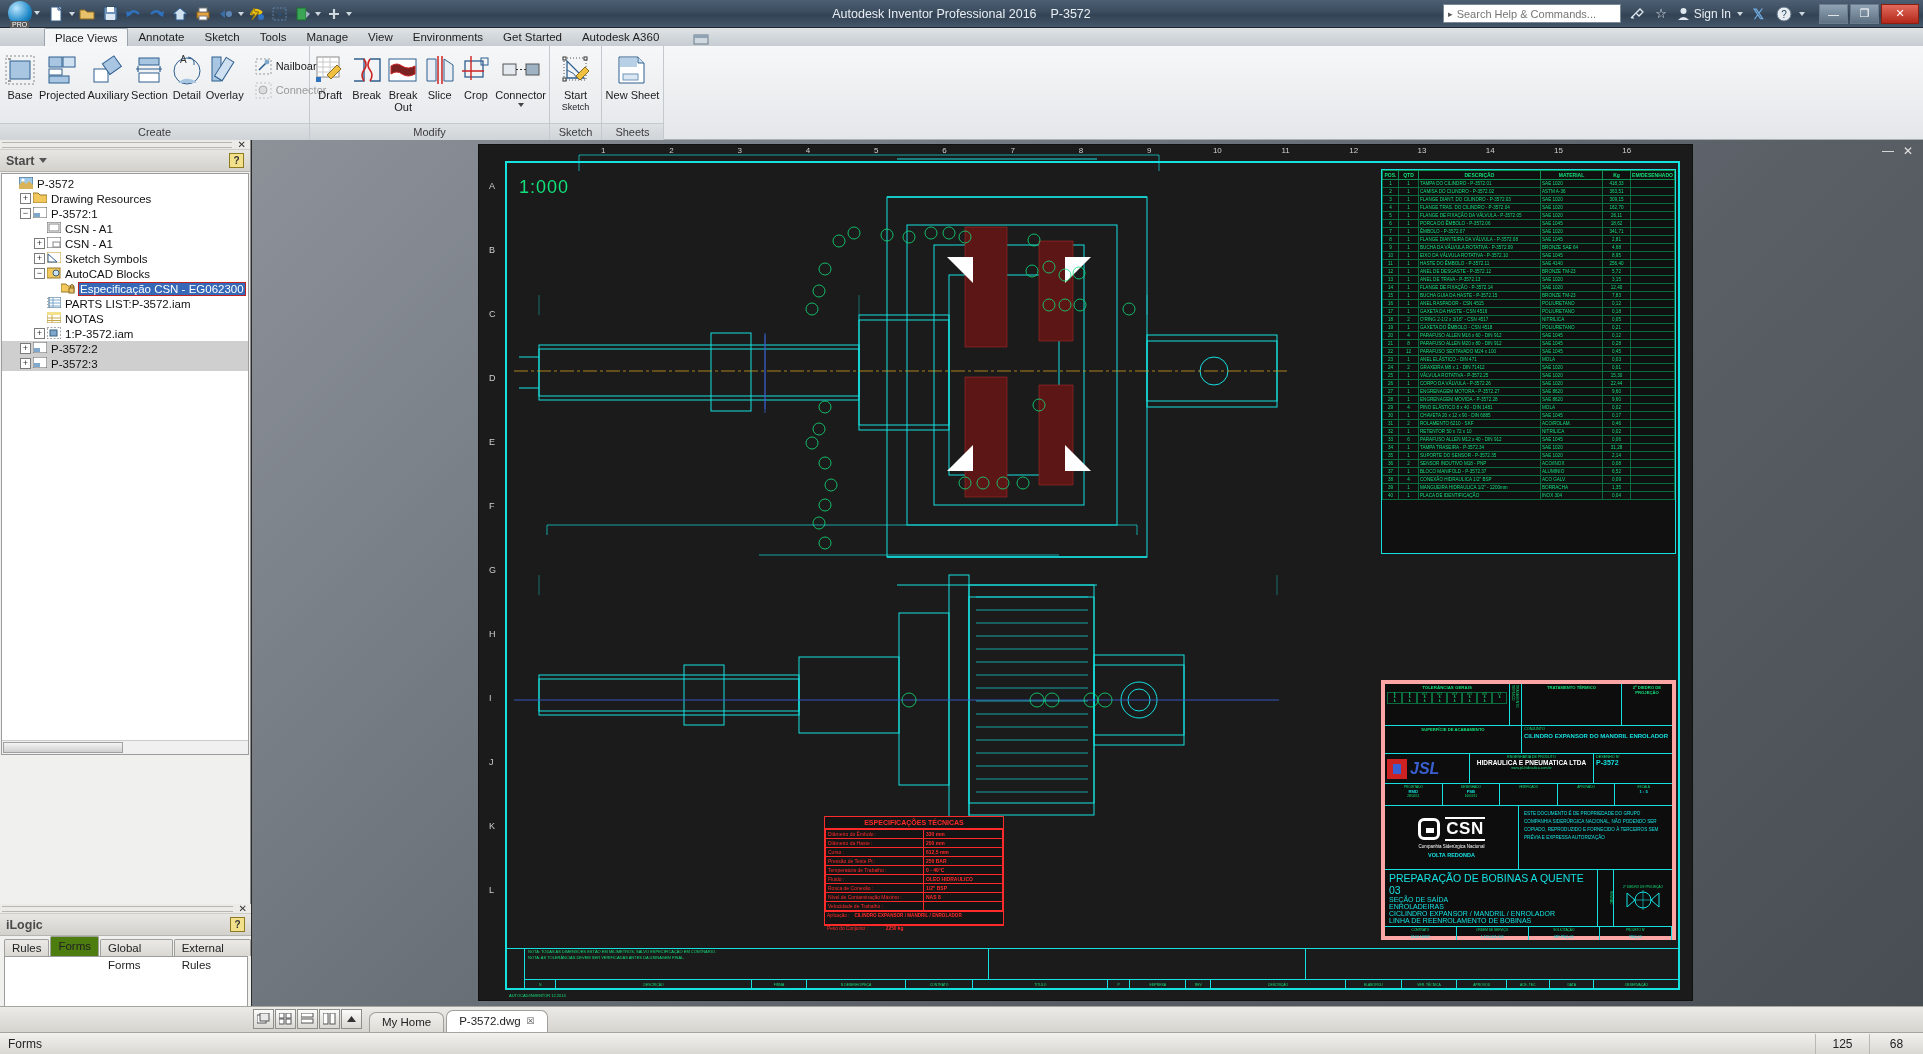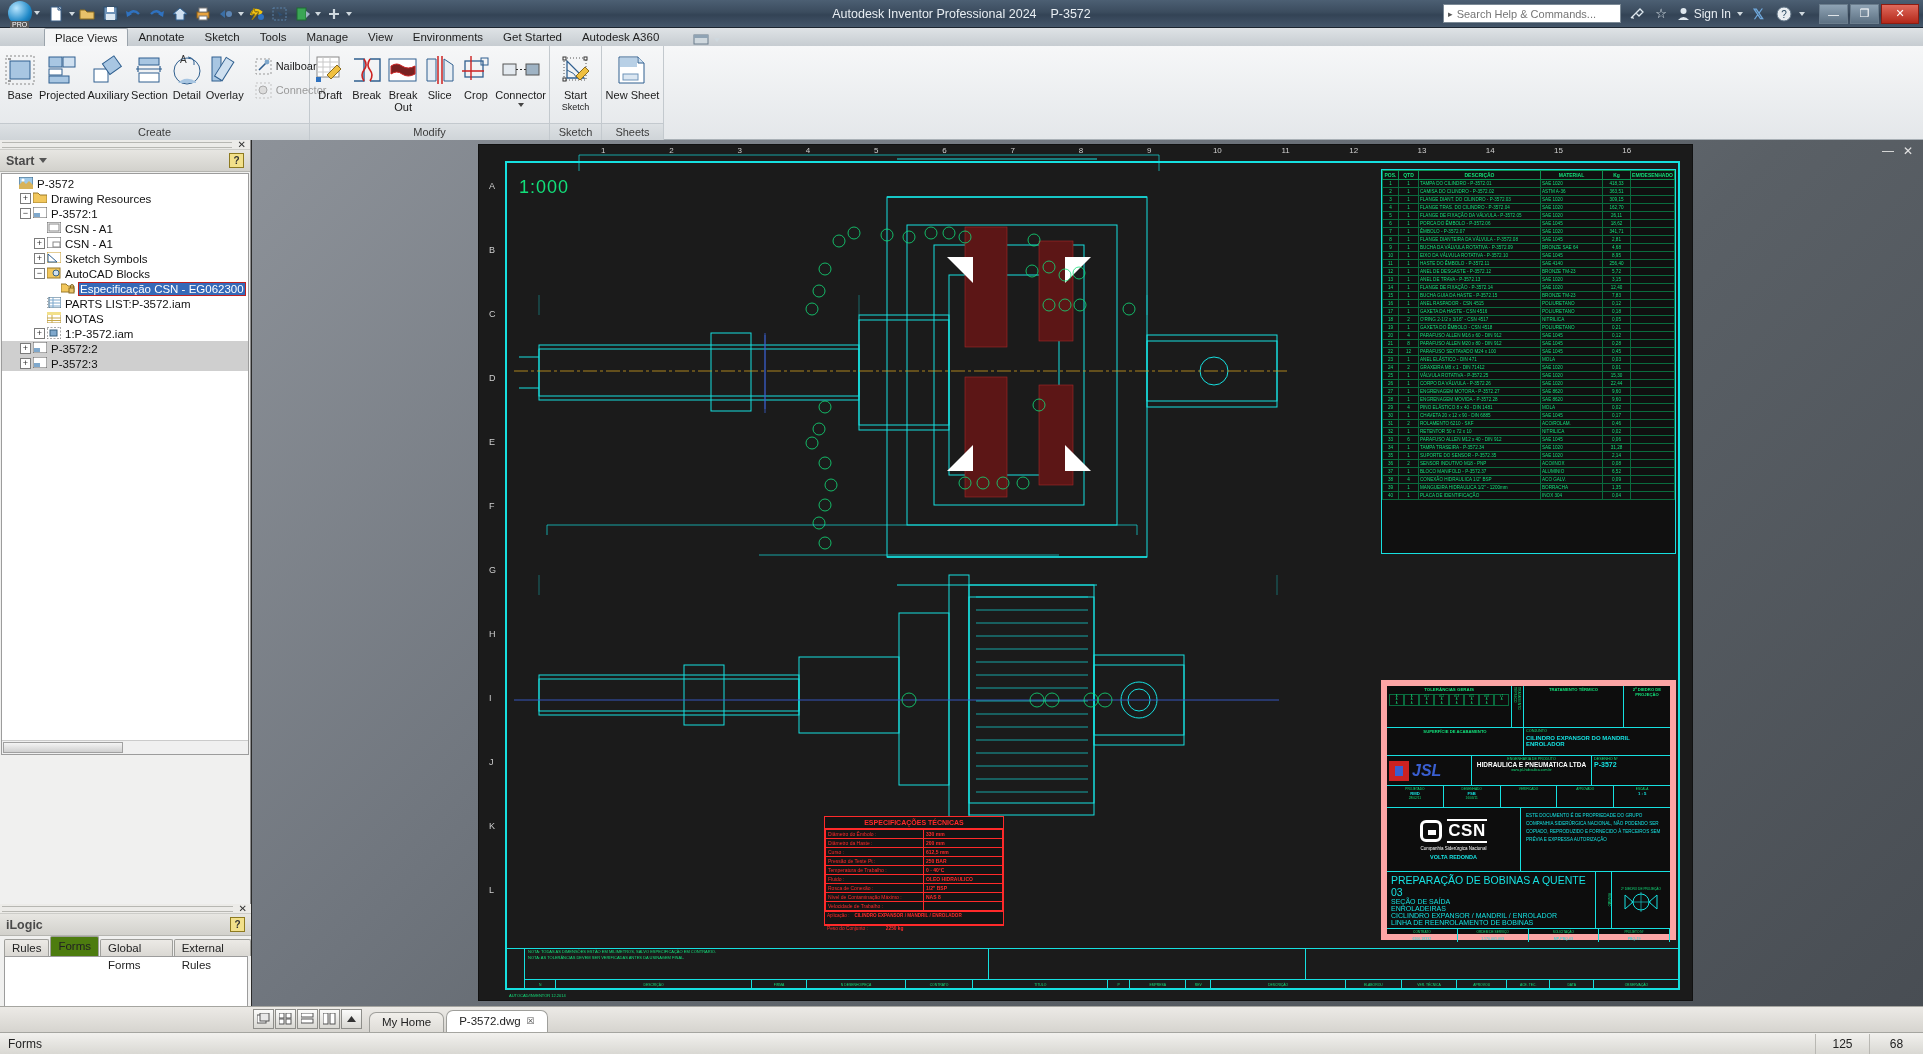--- a/index.html
+++ b/index.html
@@ -129,21 +129,21 @@
   
   .tspec{ position:absolute; left:345px; bottom:74px; width:180px; height:110px;
      border:1.5px solid #ff2a2a; background:#141414; color:#ff2a2a; font-size:5px;}
   .tspec .tt{ text-align:center; font-size:7px; font-weight:bold; padding:2px 0;
       border-bottom:1px solid #ff2a2a;}
   .tspec table{ border-collapse:collapse; width:100%; }
   .tspec td{ border:.5px solid #ff2a2a; padding:0 2px; height:8.2px; line-height:8px;}
 
   
   .tblock{ position:absolute; right:16px; bottom:60px; width:295px; height:260px;
-     border:6px solid #fca5a5; background:#0d0d0d;}
+     border:4px solid #fca5a5; background:#0d0d0d;}
   .tbl-r{ display:flex; border-bottom:1px solid #16e0e0; }
   .tbl-c{ border-right:1px solid #16e0e0; padding:1px 2px; font-size:4.4px; color:#12e07a;}
   .csnblk{ display:flex; height:64px; border-bottom:1px solid #16e0e0;}
   .csnlogo{ width:134px; border-right:1px solid #16e0e0; display:flex; flex-direction:column;
      align-items:center; justify-content:center; color:#fff; }
   .csnwrap{ display:flex; align-items:center; gap:5px;}
   .csnmark{ width:22px;height:22px;border:3px solid #fff; border-radius:6px; position:relative;}
   .csnmark:before{ content:""; position:absolute; left:5px; top:7px; width:8px;height:5px;
      background:#fff;}
   .csnname{ font-size:17px; font-weight:bold; letter-spacing:.5px; border-top:2px solid #fff;
@@ -262,21 +262,21 @@
     </div>
     <div class="caret"></div>
     <div class="qi">
       <svg width="14" height="14">
           <path d="M7 2 V12 M2 7 H12" stroke="#cfd8de" stroke-width="2.2"></path>
         </svg>
     </div>
     <div class="caret"></div>
   </div>
   <div class="app-title">
-    <span>Autodesk Inventor Professional 2024</span>
+    <span>Autodesk Inventor Professional 2016</span>
     &nbsp;&nbsp;
     <span>P-3572</span>
   </div>
   <div class="title-right">
     <div class="searchbox">
       <div class="arrow">▸</div>
       <input placeholder="Search Help &amp; Commands..." style="">
     </div>
     <div class="tb-ic">
       <svg width="15" height="15">

